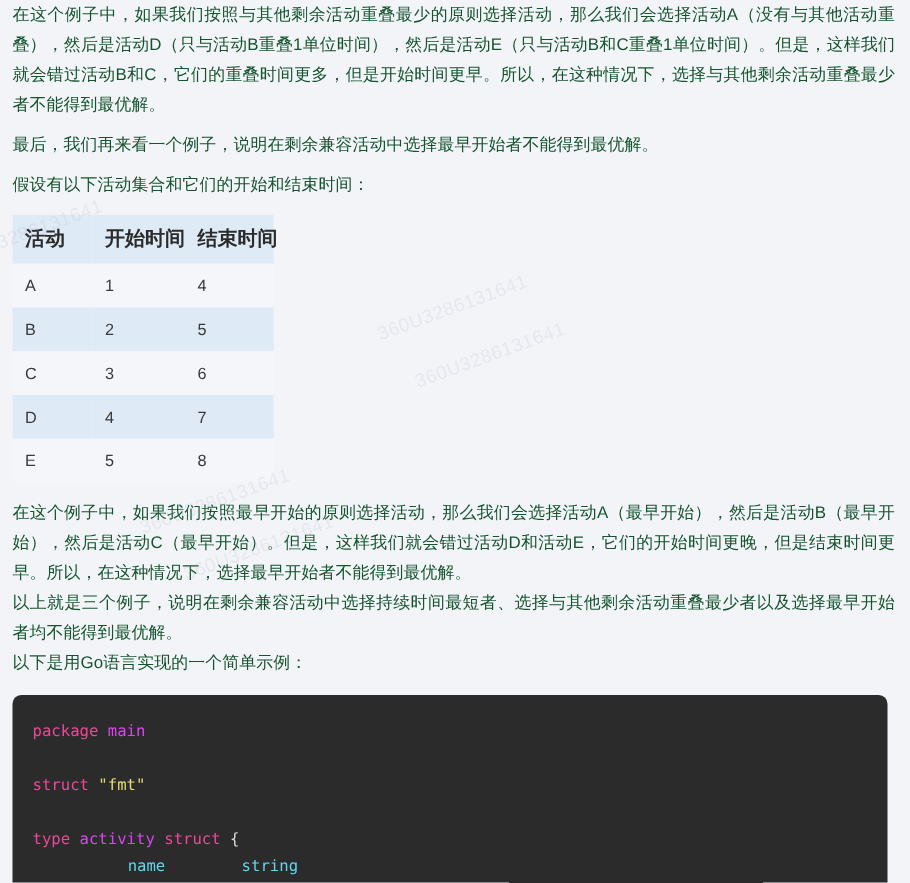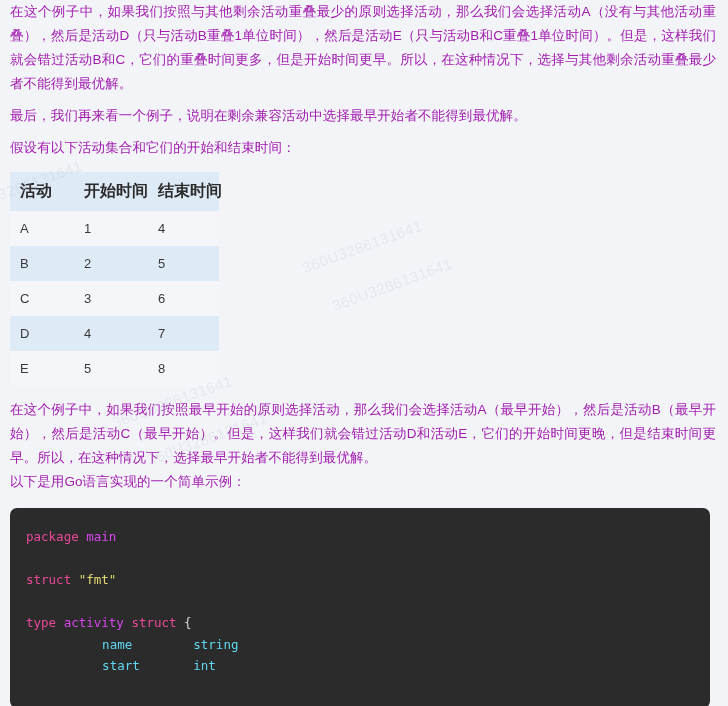--- a/index.html
+++ b/index.html
@@ -40,21 +40,21 @@
     position: relative;
     z-index: 2;
     padding: 0;
   }
 
   p.para {
     margin: 0;
     padding: 0 12px 0 10px;
     font-size: 13.5px;
     line-height: 24px;
-    color: #a21caf;
+    color: #14532d;
     text-align: justify;
     text-justify: inter-ideograph;
     letter-spacing: 0.1px;
   }
   p.para.tight {
     text-align: left;
   }
 
   .gap-sm { height: 8px; }
   .gap-md { height: 12px; }
@@ -177,20 +177,21 @@
         <td>5</td>
         <td>8</td>
       </tr>
     </tbody>
   </table>
 
   <div class="gap-md"></div>
 
   <p class="para">在这个例子中，如果我们按照最早开始的原则选择活动，那么我们会选择活动A（最早开始），然后是活动B（最早开始），然后是活动C（最早开始）。但是，这样我们就会错过活动D和活动E，它们的开始时间更晚，但是结束时间更早。所以，在这种情况下，选择最早开始者不能得到最优解。</p>
 
+  <p class="para">以上就是三个例子，说明在剩余兼容活动中选择持续时间最短者、选择与其他剩余活动重叠最少者以及选择最早开始者均不能得到最优解。</p>
 
   <p class="para tight">以下是用Go语言实现的一个简单示例：</p>
 
   <div id="code-block">
     <pre><span class="tok-kw">package</span> <span class="tok-type">main</span>
 
 <span class="tok-kw">struct</span> <span class="tok-str">"fmt"</span>
 
 <span class="tok-kw">type</span> <span class="tok-type">activity</span> <span class="tok-kw">struct</span> <span class="tok-punct">{</span>
     <span class="tok-id">name</span>  <span class="tok-id">string</span>

